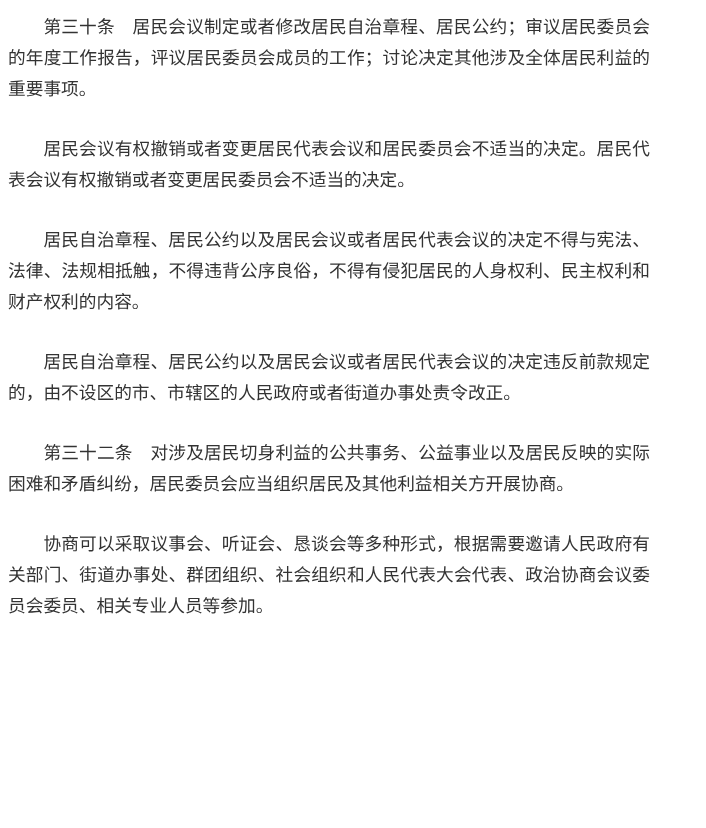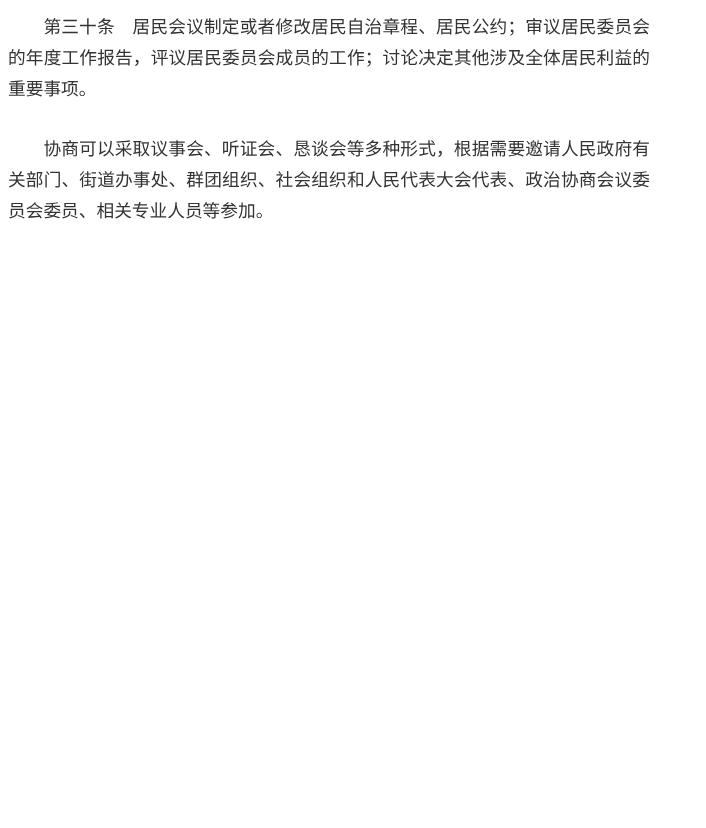--- a/index.html
+++ b/index.html
@@ -32,15 +32,19 @@
   .article p:last-child {
     margin-bottom: 16px;
   }
 </style>
 </head>
 <body style="background: rgb(255, 255, 255);">
 
 <div class="page">
   <div class="article" style="color: rgb(51, 51, 51);">
       <p>第三十条　居民会议制定或者修改居民自治章程、居民公约；审议居民委员会的年度工作报告，评议居民委员会成员的工作；讨论决定其他涉及全体居民利益的重要事项。</p>
+      <p>居民会议有权撤销或者变更居民代表会议和居民委员会不适当的决定。居民代表会议有权撤销或者变更居民委员会不适当的决定。</p>
+      <p>居民自治章程、居民公约以及居民会议或者居民代表会议的决定不得与宪法、法律、法规相抵触，不得违背公序良俗，不得有侵犯居民的人身权利、民主权利和财产权利的内容。</p>
+      <p>居民自治章程、居民公约以及居民会议或者居民代表会议的决定违反前款规定的，由不设区的市、市辖区的人民政府或者街道办事处责令改正。</p>
+      <p>第三十二条　对涉及居民切身利益的公共事务、公益事业以及居民反映的实际困难和矛盾纠纷，居民委员会应当组织居民及其他利益相关方开展协商。</p>
       <p>协商可以采取议事会、听证会、恳谈会等多种形式，根据需要邀请人民政府有关部门、街道办事处、群团组织、社会组织和人民代表大会代表、政治协商会议委员会委员、相关专业人员等参加。</p>
     </div>
 </div>
 
 </body></html>

